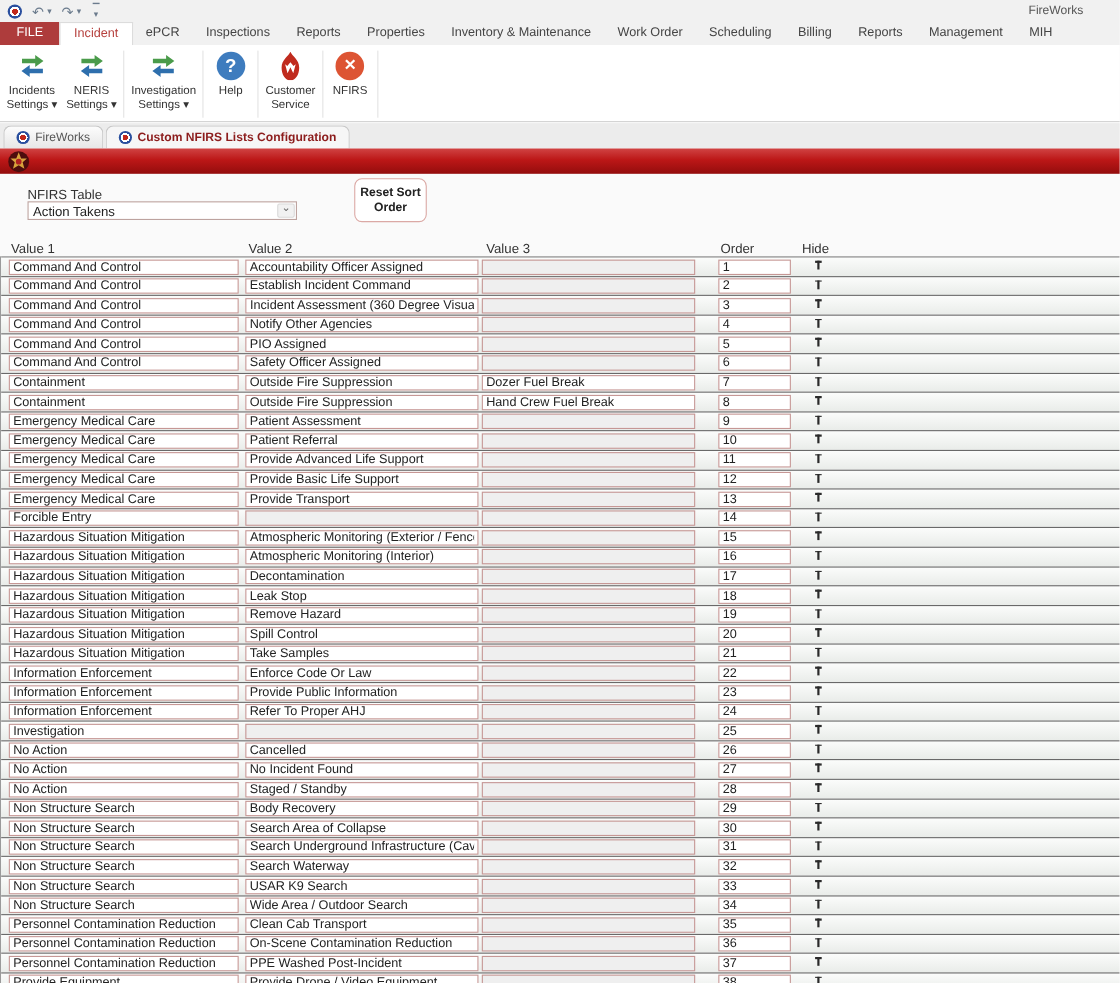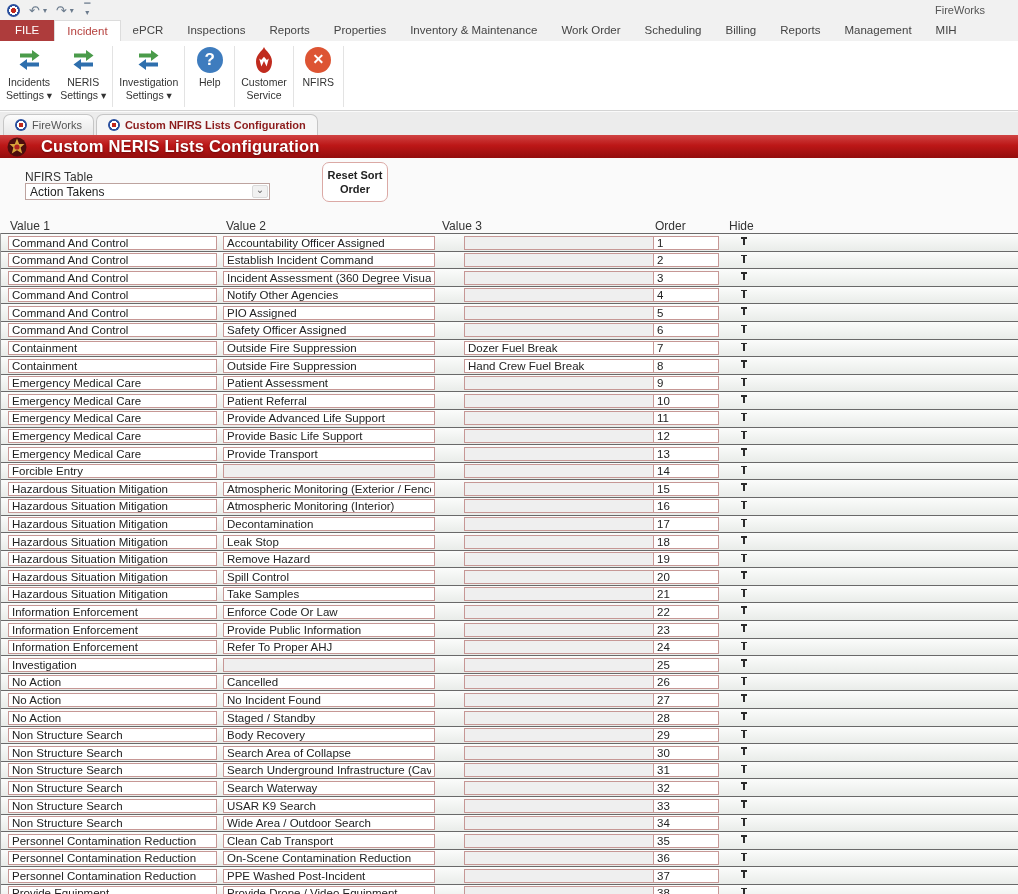--- a/index.html
+++ b/index.html
@@ -57,21 +57,21 @@
   .th { position:absolute; top:219px; font-size:12px; color:#333; }
   .th.h1{left:10px} .th.h2{left:226px} .th.h3{left:442px} .th.h4{left:655px} .th.h5{left:729px}
 
   
   .rows { position:absolute; left:0; top:233px; width:1018px; height:661px; border-left:1px solid #9a9a9a; overflow:hidden; }
   .trow { position:relative; height:17.6px; border-top:1px solid #696969; background:linear-gradient(#fbfcfb,#e9ece9); }
   .f { position:absolute; top:1.5px; height:14px; border:1px solid #c69795; background:#fff; font-family:inherit; font-size:11.5px; color:#222; padding:0 3px; line-height:12px; overflow:hidden; white-space:nowrap; }
   .f.empty { background:#efefef; }
   .v1 { left:7px;  width:209px; }
   .v2 { left:222px; width:212px; }
-  .v3 { left:463px; width:194px; }
+  .v3 { left:437px; width:194px; }
   .ord{ left:652px; width:66px; }
   .hide-tick { position:absolute; left:742px; top:3px; width:2px; height:8px; background:#2a2a2a; }
   .hide-tick::before { content:""; position:absolute; left:-2px; top:0; width:6px; height:1.5px; background:#2a2a2a; }
 </style>
 </head>
 <body>
 
 <div class="titlebar">
   <span class="fw-logo"></span>
   <span class="qat-glyph undo-icon"></span>
@@ -170,21 +170,20 @@
       <span>Custom NFIRS Lists Configuration</span>
     </div>
   </div>
 
 <div class="banner">
   <svg width="20" height="20" viewBox="0 0 20 20">
     <circle cx="10" cy="10" r="9.5" fill="#4d0d0d"></circle>
     <path d="M10 1.5 L12.2 7 17.5 7 13.6 10.6 15.2 16.5 10 13.2 4.8 16.5 6.4 10.6 2.5 7 7.8 7 Z" fill="#d8a43c"></path>
     <circle cx="10" cy="10" r="2.6" fill="#b02020"></circle>
   </svg>
-  <span class="banner-title">Custom NERIS Lists Configuration</span>
 </div>
 
 <div class="neris-label">NFIRS Table</div>
 <div class="combo">
   <span>Action Takens</span>
   <span class="combo-arrow"></span>
 </div>
 <button class="reset-btn">Reset Sort Order</button>
 
 <span class="th h1">Value 1</span>

